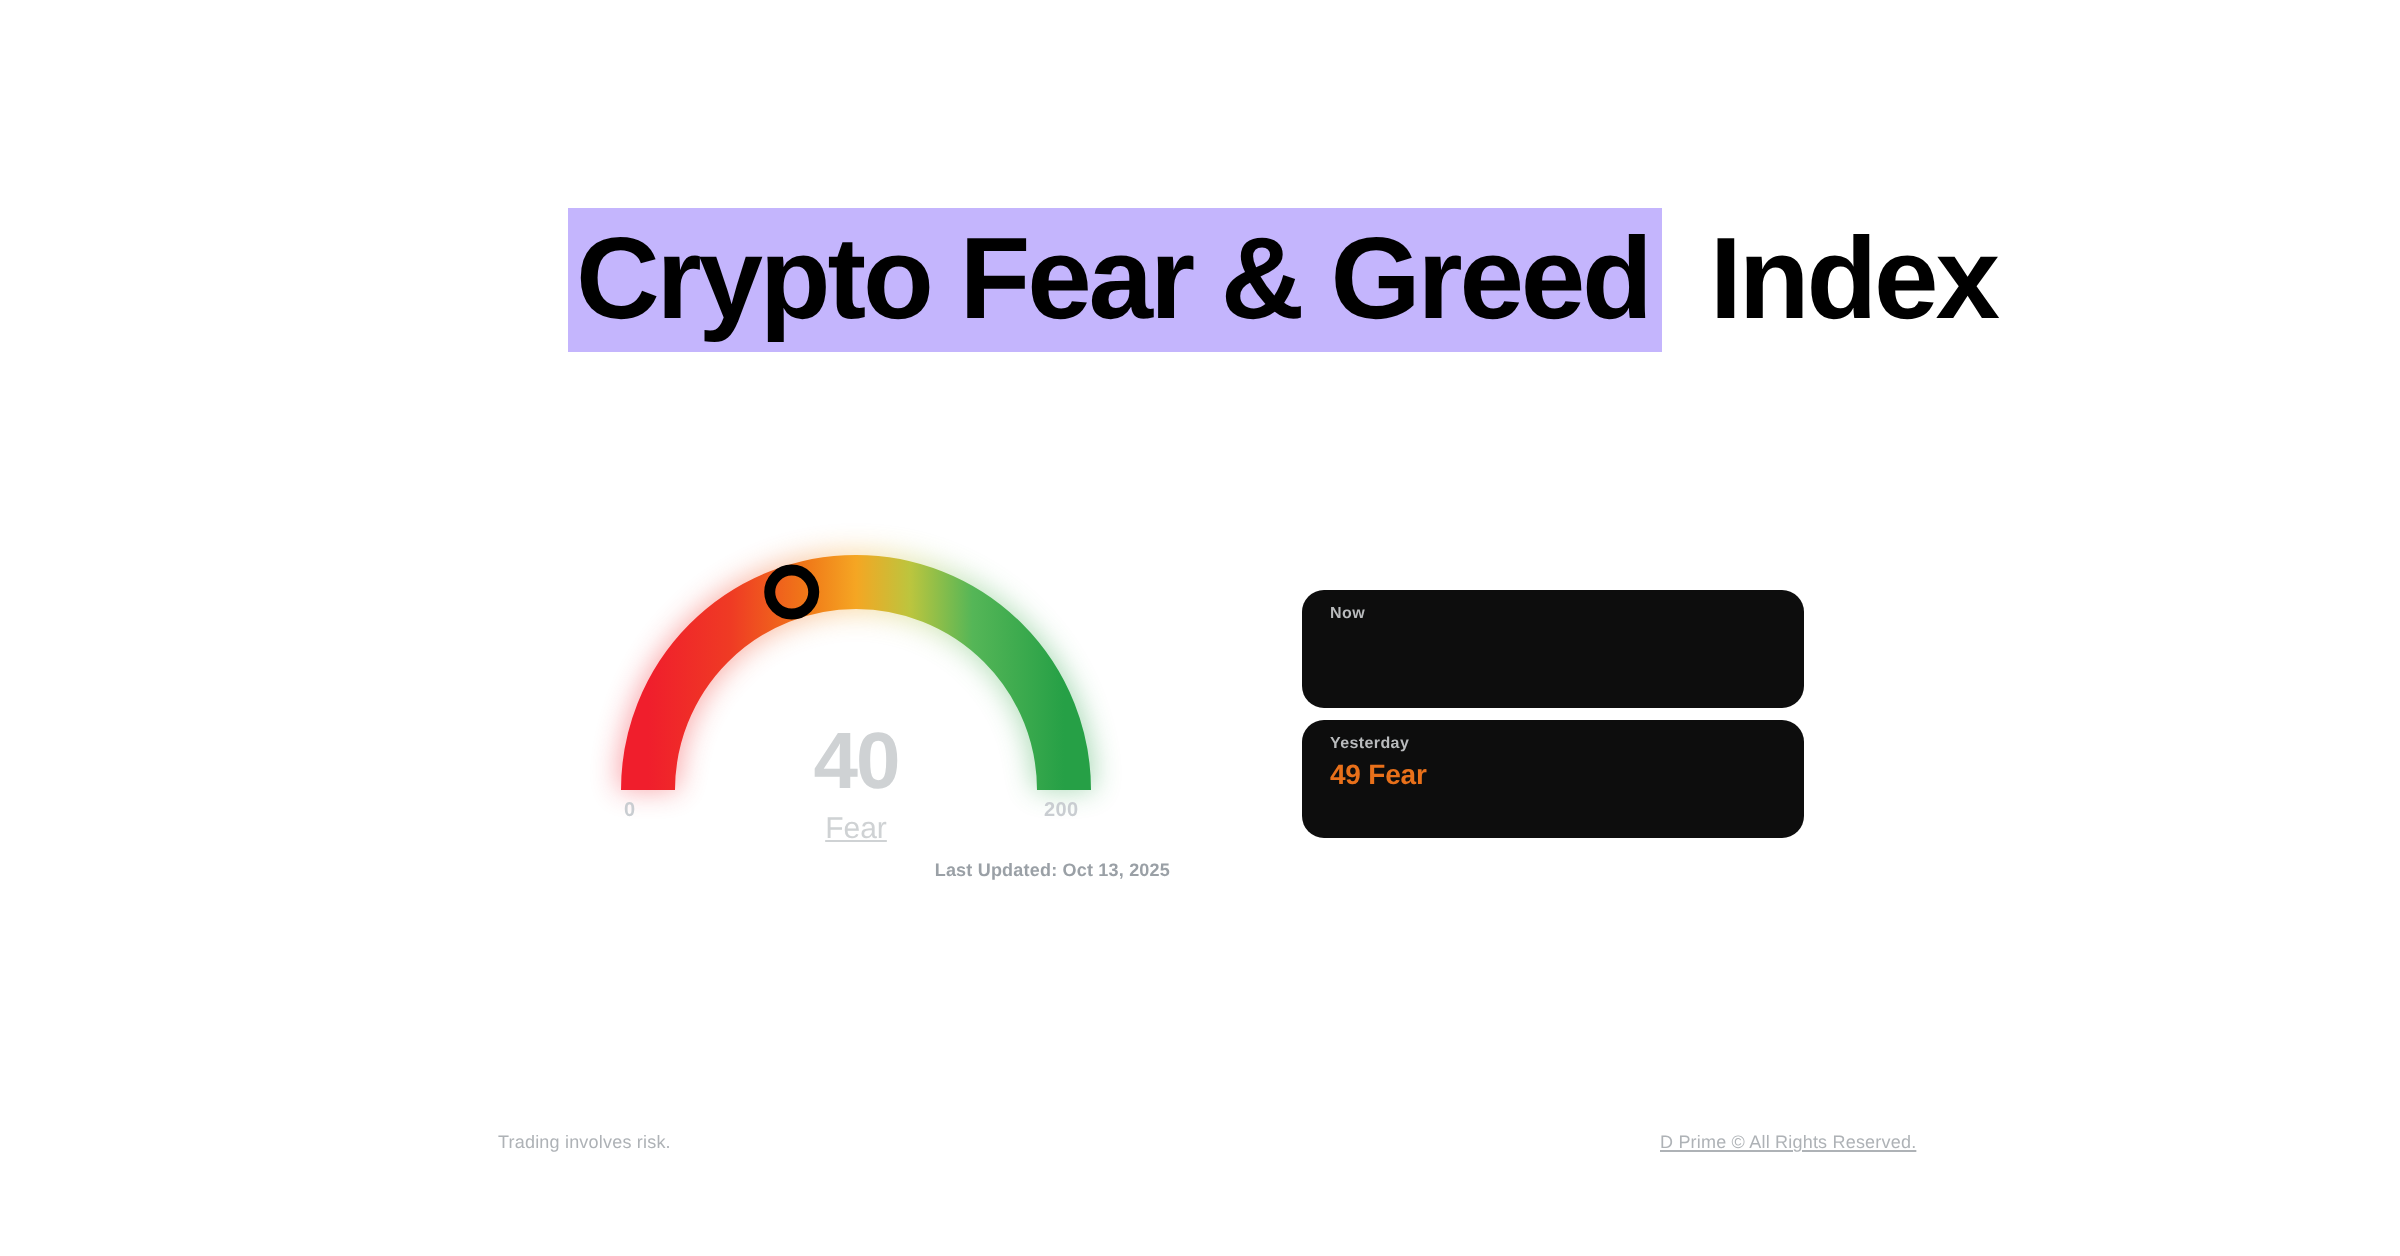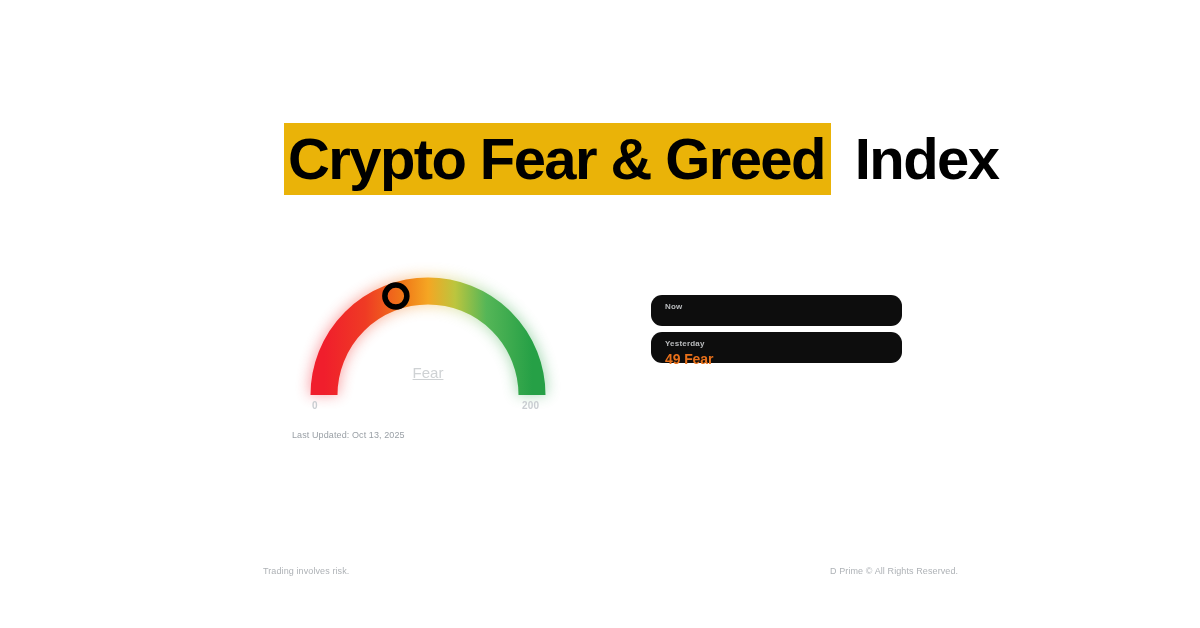--- a/index.html
+++ b/index.html
@@ -27,25 +27,24 @@
   .title {
     font-size: 58px;
     font-weight: 700;
     letter-spacing: -1.6px;
     line-height: 72px;
     color: #000000;
     margin: 0;
     display: inline-block;
   }
   .title .hl {
-    background: #eab308;
+    background: #c4b5fd;
     padding: 0 6px 0 4px;
     display: inline-block;
     line-height: 72px;
-    margin-top: 19px;
   }
   .title .plain {
     padding-left: 24px;
   }
 
   
   .gauge {
     position: absolute;
     left: 288px;
     top: 262px;
@@ -94,44 +93,44 @@
   .gauge-state {
     font-size: 15px;
     font-weight: 500;
     color: #cfd2d4;
     line-height: 20px;
     margin-top: 3px;
     text-decoration: underline;
   }
   .gauge-updated {
     position: absolute;
-    left: 4px;
+    left: 17px;
     top: 168px;
     width: 280px;
-    text-align: left;
+    text-align: right;
     font-size: 9px;
-    font-weight: 400;
+    font-weight: 700;
     color: #9aa0a6;
     letter-spacing: .1px;
   }
 
   
   .cards {
     position: absolute;
     left: 651px;
     top: 295px;
     width: 251px;
     display: flex;
     flex-direction: column;
     gap: 6px;
   }
   .card {
     background: #0d0d0d;
     border-radius: 11px;
-    height: 31px;
+    height: 59px;
     padding: 6px 0 0 14px;
     box-sizing: border-box;
   }
   .card-label {
     font-size: 8px;
     font-weight: 600;
     color: #b9bbbd;
     line-height: 11px;
     letter-spacing: .2px;
   }
@@ -147,22 +146,22 @@
 
   
   .footer-left, .footer-right {
     position: absolute;
     top: 566px;
     font-size: 9px;
     font-weight: 500;
     color: #aeb2b6;
     letter-spacing: .1px;
   }
-  .footer-left  { left: 249px; margin-left: 14px; }
-  .footer-right { left: 830px; }
+  .footer-left  { left: 249px; }
+  .footer-right { left: 830px; text-decoration: underline; }
 </style>
 </head>
 <body>
 
 <div class="title-wrap">
   <h1 class="title"><span class="hl">Crypto Fear &amp; Greed</span><span class="plain">Index</span></h1>
 </div>
 
 <div class="gauge">
 
@@ -196,20 +195,21 @@
       <path d="M 36 133 A 104 104 0 0 1 244 133" fill="none" stroke="url(#gaugeGradFlat)" stroke-width="27" stroke-linecap="butt"></path>
 
       <circle cx="107.86" cy="34.06" r="11" fill="none" stroke="#000000" stroke-width="5.5"></circle>
     </svg>
   </div>
 
   <div class="gauge-endlabel left">0</div>
   <div class="gauge-endlabel right">200</div>
 
   <div class="gauge-center">
+    <div class="gauge-value">40</div>
     <div class="gauge-state">Fear</div>
   </div>
 
   <div class="gauge-updated">Last Updated: Oct 13, 2025</div>
 </div>
 
 <div class="cards">
 
   <div class="card">
     <div class="card-label">Now</div>

